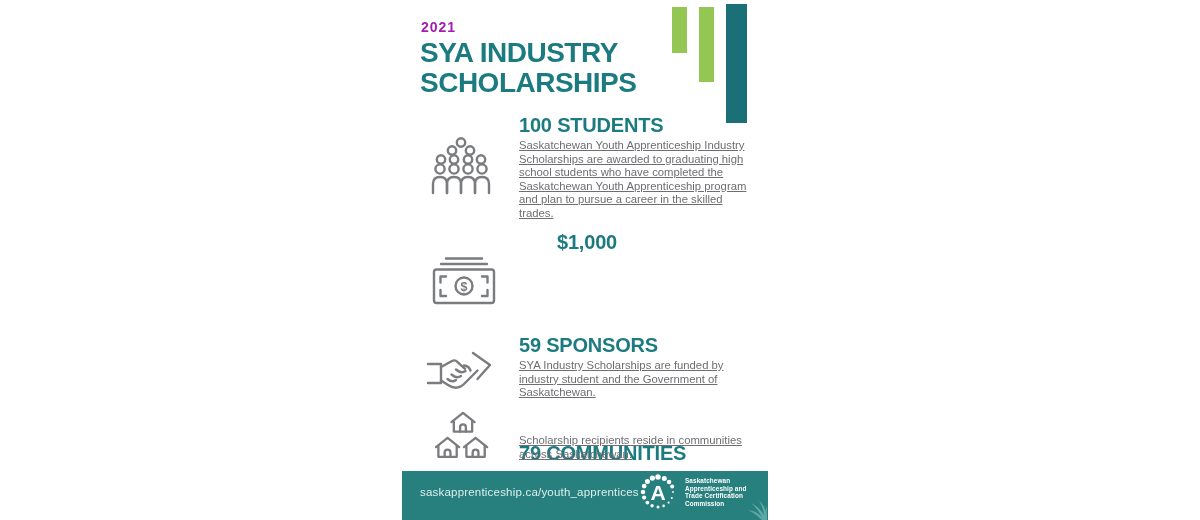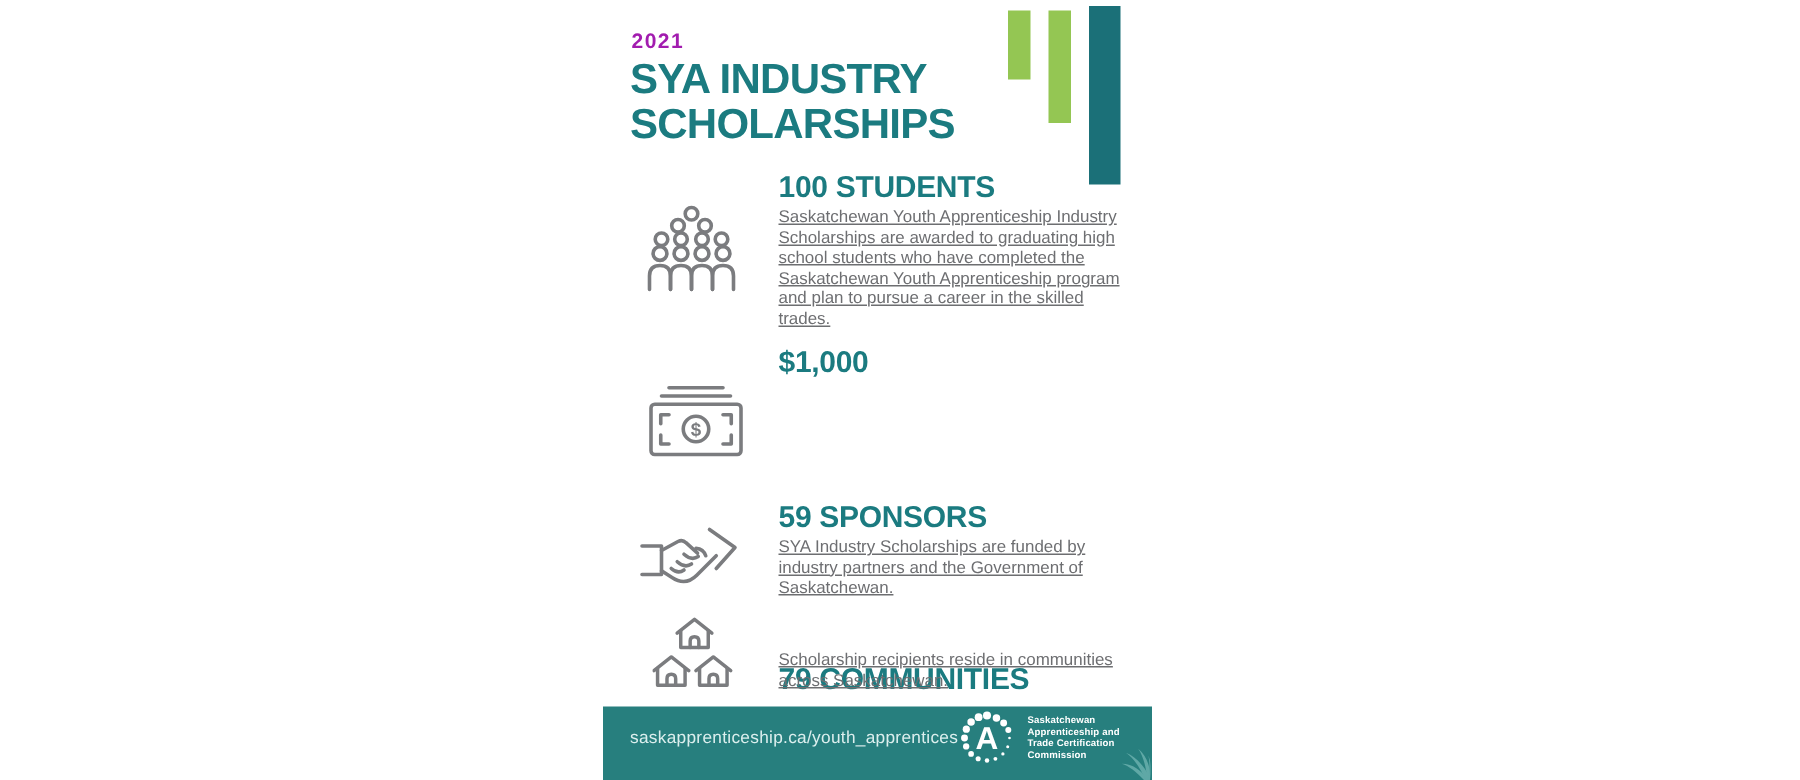--- a/index.html
+++ b/index.html
@@ -20,21 +20,21 @@
   .bar.b1{left:270px;top:7px;width:15px;height:46px;background:#94c653;}
   .bar.b2{left:297px;top:7px;width:15px;height:75px;background:#94c653;}
   .bar.b3{left:324px;top:4px;width:21px;height:119px;background:#1b7078;}
 
   
   .sec-heading{position:absolute;left:117px;color:#1b7b80;font-weight:bold;
                font-size:20px;letter-spacing:-0.2px;white-space:nowrap;}
   .sec-body{position:absolute;left:117px;width:237px;color:#6d6e71;
             font-size:11.3px;line-height:13.6px;text-decoration:underline;}
   .h1{top:114px;} .b1t{top:139px;}
-  .h2{top:231px;} .b2t{top:256px;}
+  .h2{top:231px;margin-left:38px;} .b2t{top:256px;}
   .h3{top:334px;} .b3t{top:359px;}
   .h4{top:409px;margin-top:33px;} .b4t{top:434px;}
 
   .icon{position:absolute;}
   .icon svg{display:block;}
   .icon path,.icon circle,.icon rect{fill:none;stroke:#7b7c7f;stroke-width:2.4;
             stroke-linecap:round;stroke-linejoin:round;}
   .ic-people{left:27px;top:136px;}
   .ic-money{left:29px;top:256px;}
   .ic-hands{left:24px;top:349px;}
@@ -104,21 +104,21 @@
         <path d="M15,18 l11,-6 q3,-1.6 5.3,0.8 l7.7,7"></path>
         <path d="M15,31.5 l7,4.5 q9,6 16.5,-1.5 l13,-13"></path>
         <path d="M47,4 L64,16 L51.5,30"></path>
         <path d="M30,20.5 q5,4.5 9.5,1.5"></path>
         <path d="M25.5,25.5 q5,4.5 9.5,1.5"></path>
         <path d="M21.5,30 q4.5,4 8.5,1"></path>
         <path d="M38,16.5 q5,0.5 6.5,5"></path>
       </svg>
     </div>
     <div class="sec-heading h3">59 SPONSORS</div>
-    <div class="sec-body b3t">SYA Industry Scholarships are funded by industry partners and the Government of Saskatchewan.</div>
+    <div class="sec-body b3t">SYA Industry Scholarships are funded by industry student and the Government of Saskatchewan.</div>
 
     <div class="icon ic-houses">
       <svg width="56" height="54" viewBox="0 0 58 54">
         <path d="M17,11.5 L29,2 L41,11.5"></path>
         <path d="M19.5,10 V21.5 H38.5 V10"></path>
         <path d="M26,21.5 v-4.5 q0,-3 3,-3 q3,0 3,3 v4.5"></path>
         <path d="M1,37.5 L13,28 L25,37.5"></path>
         <path d="M3.5,36 V47.5 H22.5 V36"></path>
         <path d="M10,47.5 v-4.5 q0,-3 3,-3 q3,0 3,3 v4.5"></path>
         <path d="M30,37.5 L42,28 L54,37.5"></path>

